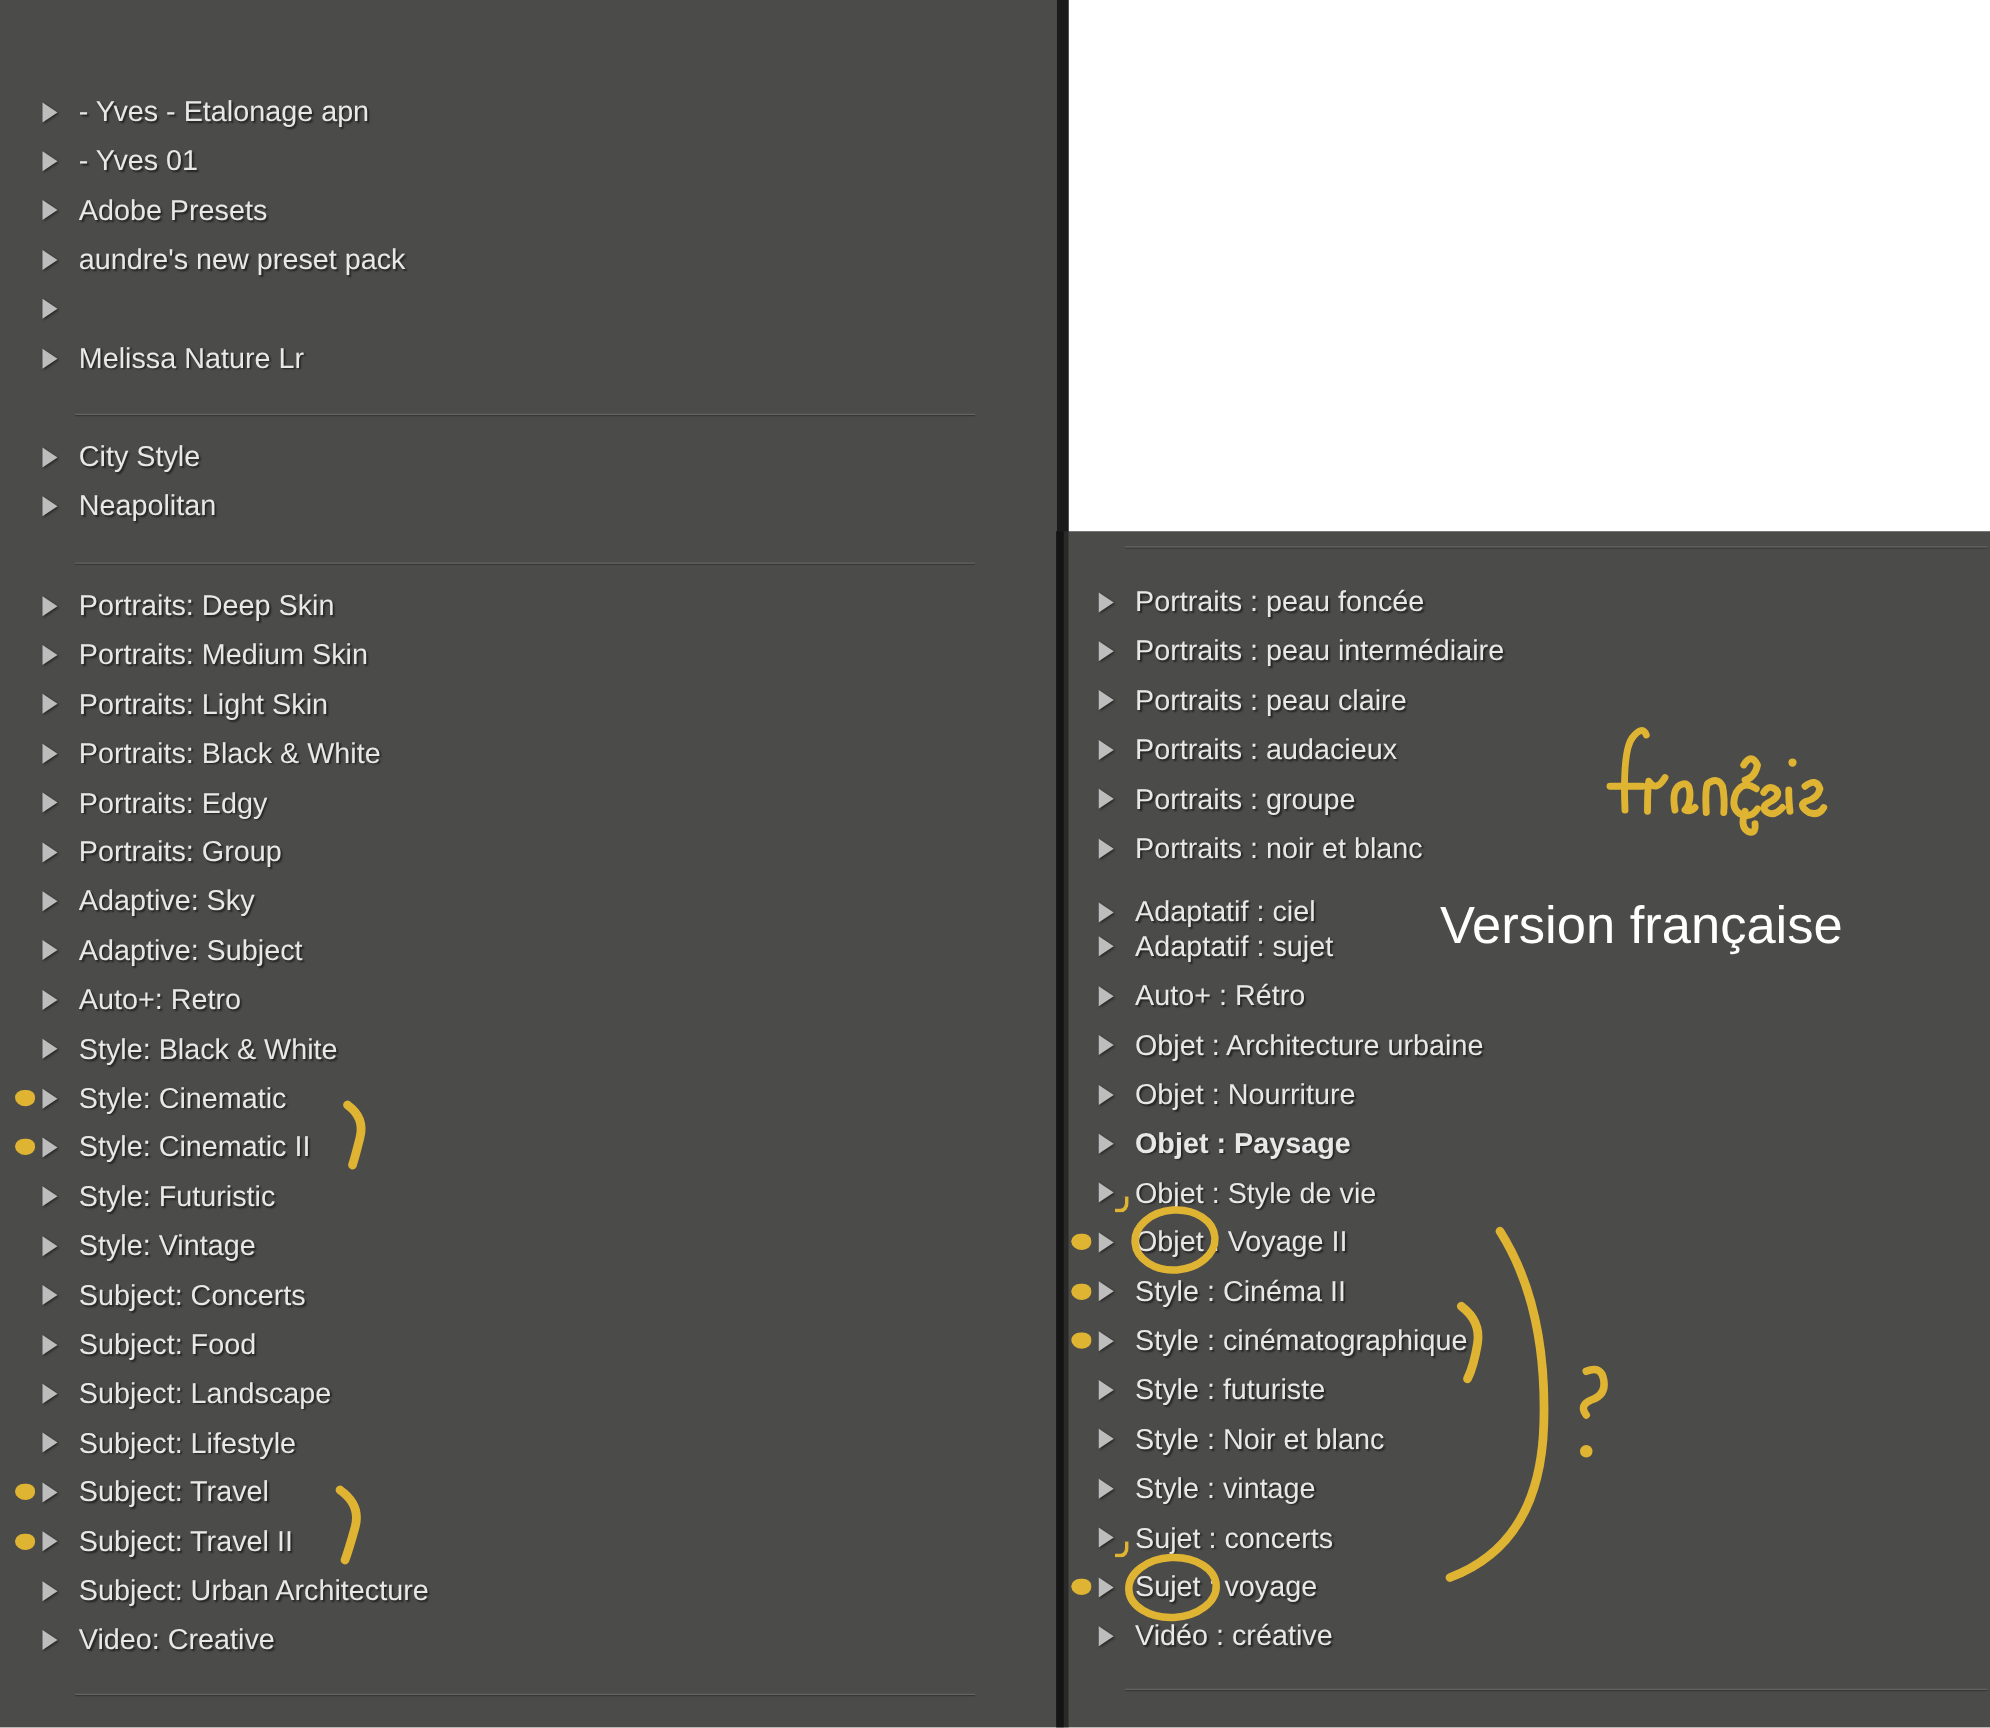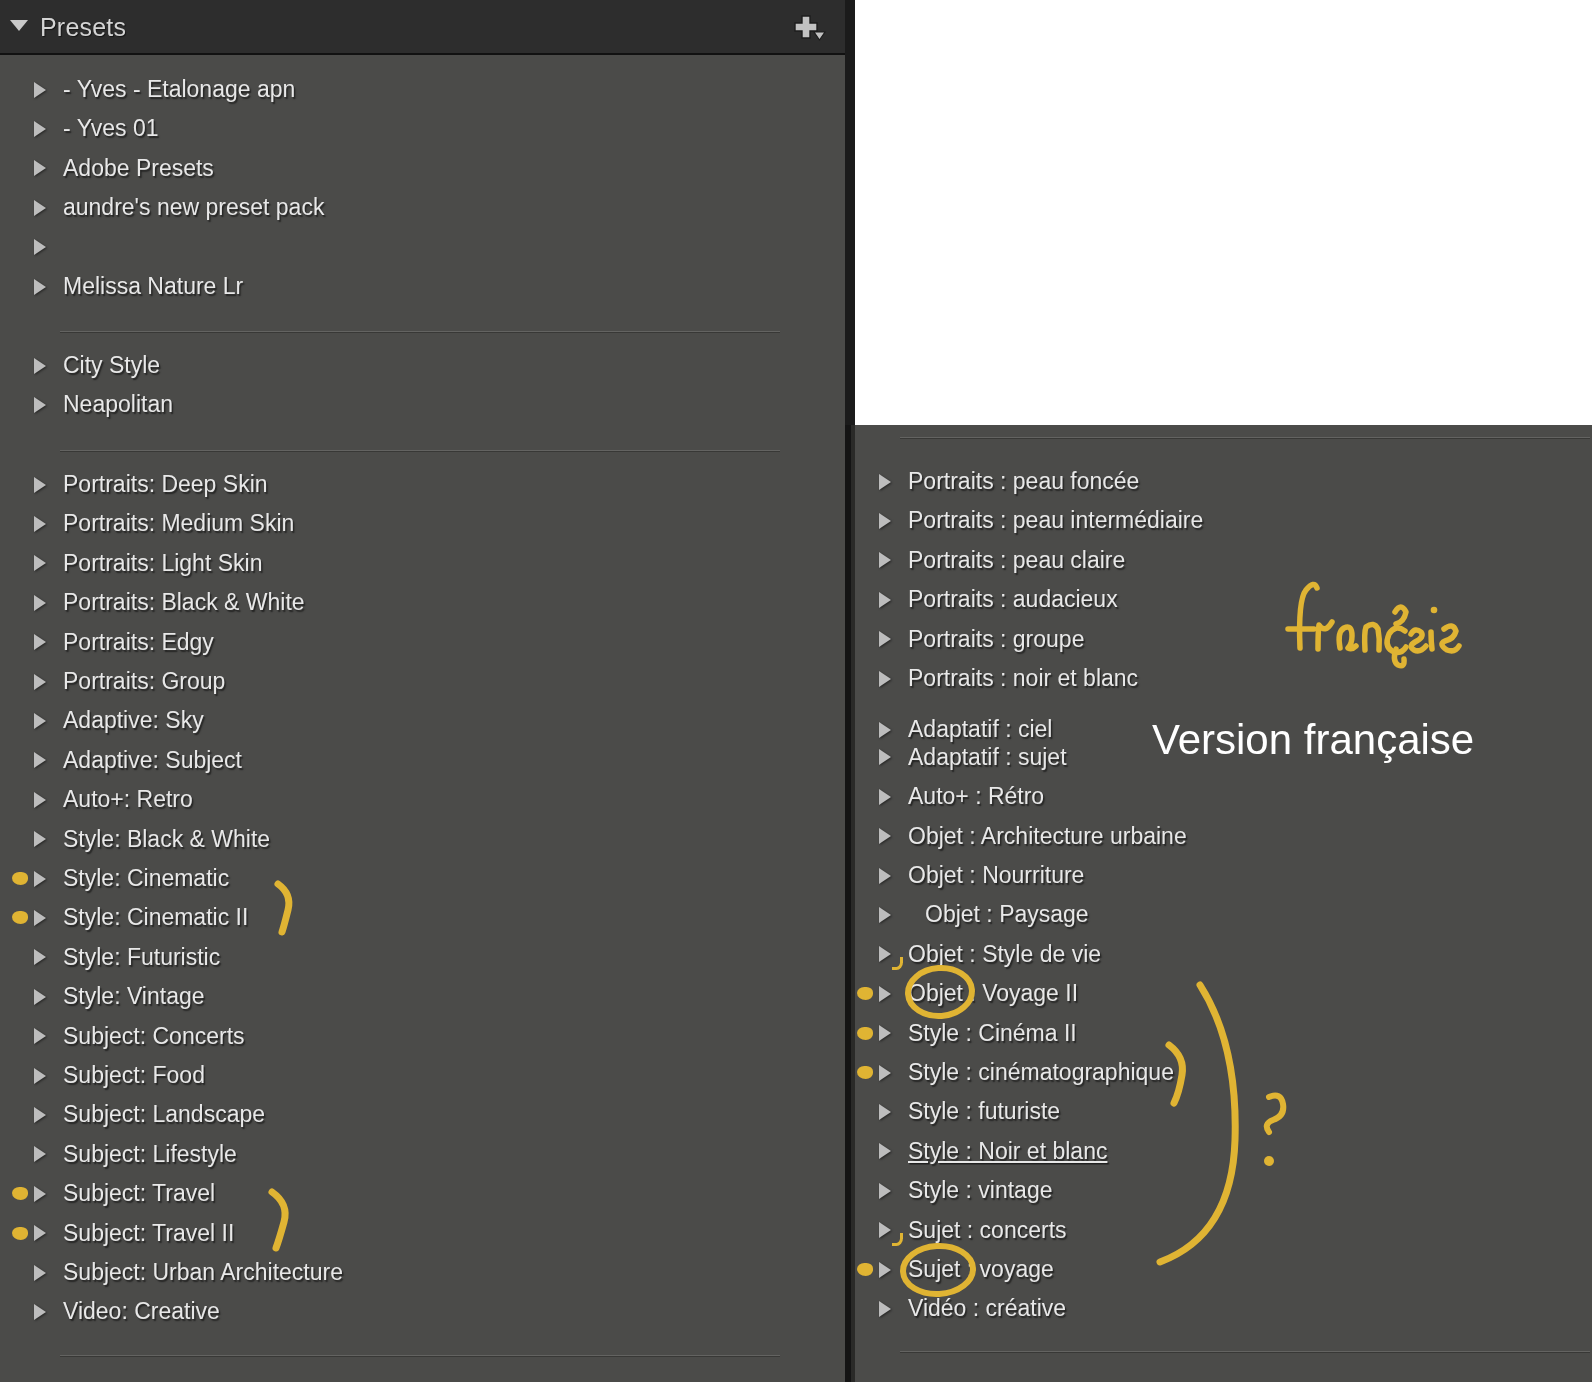--- a/index.html
+++ b/index.html
@@ -102,28 +102,20 @@
   
   .ink { position: absolute; left: 0; top: 0; width: 1592px; height: 1382px; pointer-events: none; }
 </style>
 </head>
 <body>
 
 <div id="root">
 
   <div class="panel-left">
 
-    <div class="panel-header">
-      <div class="header-caret"></div>
-      <div class="header-title">Presets</div>
-      <svg class="header-plus" viewBox="0 0 36 30">
-        <path d="M11 2 h8 v7 h7 v8 h-7 v7 h-8 v-7 h-7 v-8 h7 z" fill="#c2c2c2" stroke="#1d1d1d" stroke-width="1.4"></path>
-        <path d="M23 18 h11 l-5.5 8 z" fill="#c2c2c2" stroke="#1d1d1d" stroke-width="1.2"></path>
-      </svg>
-    </div>
 
     <div class="list" id="en-list">
         <div class="row" style="top: 70px;">
           <div class="tri" style="left: 34px;"></div>
           <div class="row-label" style="left: 63px;">- Yves - Etalonage apn</div>
         </div>
         <div class="row" style="top: 109.4px;">
           <div class="tri" style="left: 34px;"></div>
           <div class="row-label" style="left: 63px;">- Yves 01</div>
         </div>
@@ -295,21 +287,21 @@
         <div class="row" style="top: 391.6px;">
           <div class="tri" style="left: 24px;"></div>
           <div class="row-label" style="left: 53px;">Objet : Architecture urbaine</div>
         </div>
         <div class="row" style="top: 431px;">
           <div class="tri" style="left: 24px;"></div>
           <div class="row-label" style="left: 53px;">Objet : Nourriture</div>
         </div>
         <div class="row" style="top: 470.4px;">
           <div class="tri" style="left: 24px;"></div>
-          <div class="row-label" style="left: 70px;">Objet : Paysage</div>
+          <div class="row-label" style="left: 53px; font-weight: bold;">Objet : Paysage</div>
         </div>
         <div class="row" style="top: 509.8px;">
           <div class="tri" style="left: 24px;"></div>
           <div class="row-label" style="left: 53px;">Objet : Style de vie</div>
           <div style="position: absolute; left: 37px; top: 22px; width: 11px; height: 13px; border-right: 3px solid rgb(224, 180, 51); border-bottom: 3px solid rgb(224, 180, 51); border-image: initial; border-top: none; border-left: none; border-radius: 0px 0px 60%;"></div>
         </div>
         <div class="row" style="top: 549.2px;">
           <div class="tri" style="left: 24px;"></div>
           <div class="row-label" style="left: 53px;">Objet : Voyage II</div>
           <div style="position: absolute; left: 2px; width: 16px; height: 13px; border-radius: 50% 45% 50% 60%; background: rgb(224, 180, 51);"></div>
@@ -323,21 +315,21 @@
           <div class="tri" style="left: 24px;"></div>
           <div class="row-label" style="left: 53px;">Style : cinématographique</div>
           <div style="position: absolute; left: 2px; width: 16px; height: 13px; border-radius: 50% 45% 50% 60%; background: rgb(224, 180, 51);"></div>
         </div>
         <div class="row" style="top: 667.4px;">
           <div class="tri" style="left: 24px;"></div>
           <div class="row-label" style="left: 53px;">Style : futuriste</div>
         </div>
         <div class="row" style="top: 706.8px;">
           <div class="tri" style="left: 24px;"></div>
-          <div class="row-label" style="left: 53px; text-decoration: underline;">Style : Noir et blanc</div>
+          <div class="row-label" style="left: 53px;">Style : Noir et blanc</div>
         </div>
         <div class="row" style="top: 746.2px;">
           <div class="tri" style="left: 24px;"></div>
           <div class="row-label" style="left: 53px;">Style : vintage</div>
         </div>
         <div class="row" style="top: 785.6px;">
           <div class="tri" style="left: 24px;"></div>
           <div class="row-label" style="left: 53px;">Sujet : concerts</div>
           <div style="position: absolute; left: 37px; top: 22px; width: 11px; height: 13px; border-right: 3px solid rgb(224, 180, 51); border-bottom: 3px solid rgb(224, 180, 51); border-image: initial; border-top: none; border-left: none; border-radius: 0px 0px 60%;"></div>
         </div>

